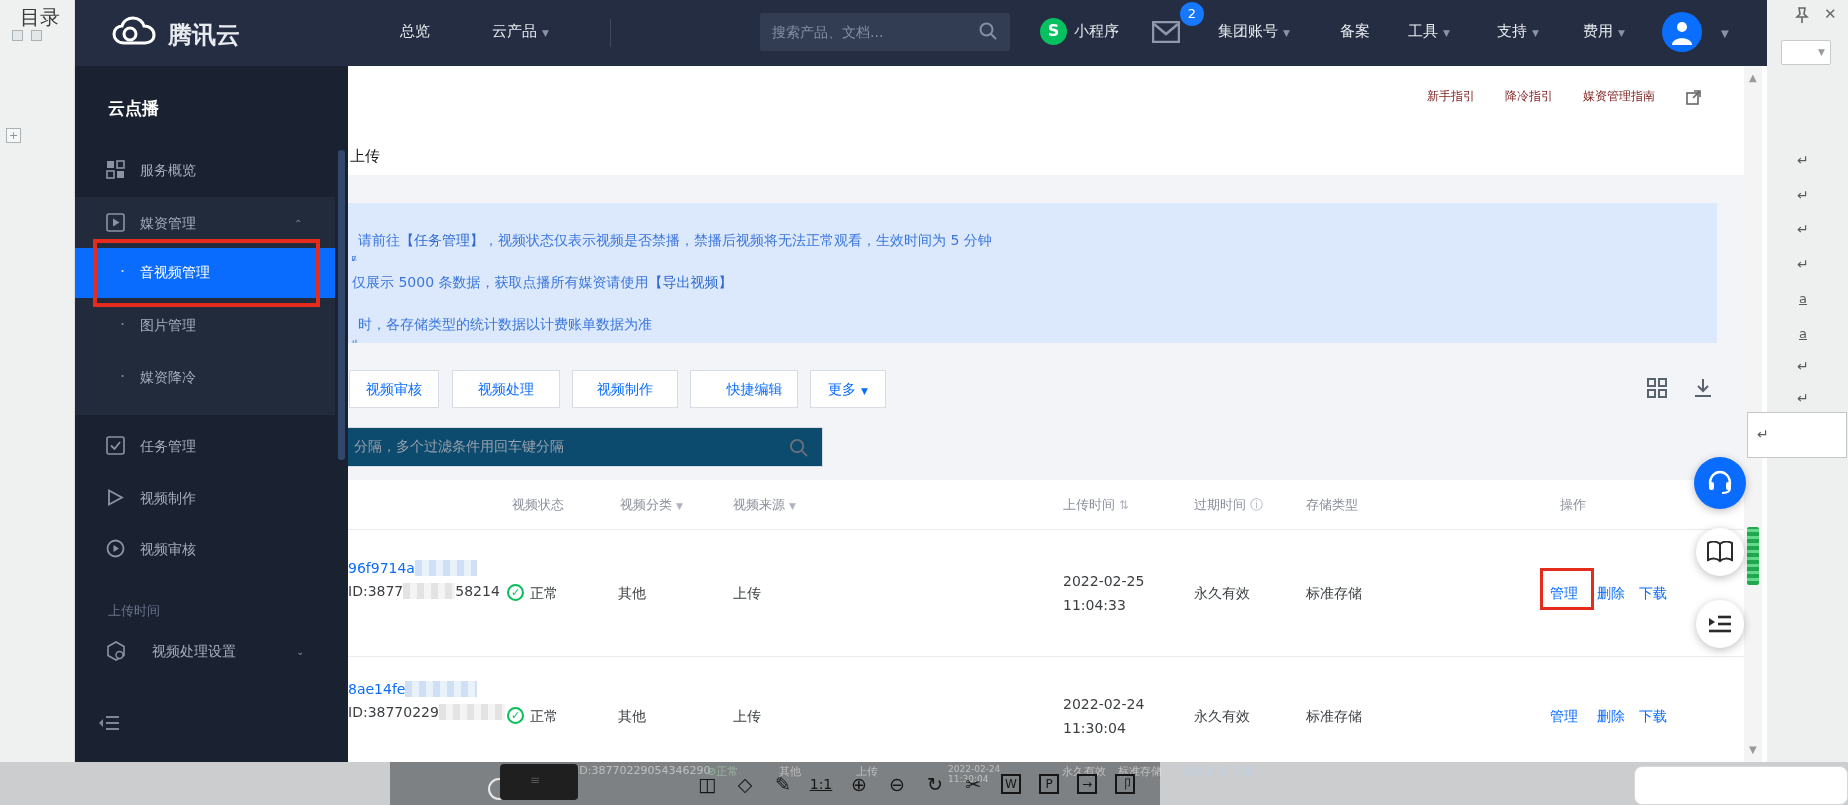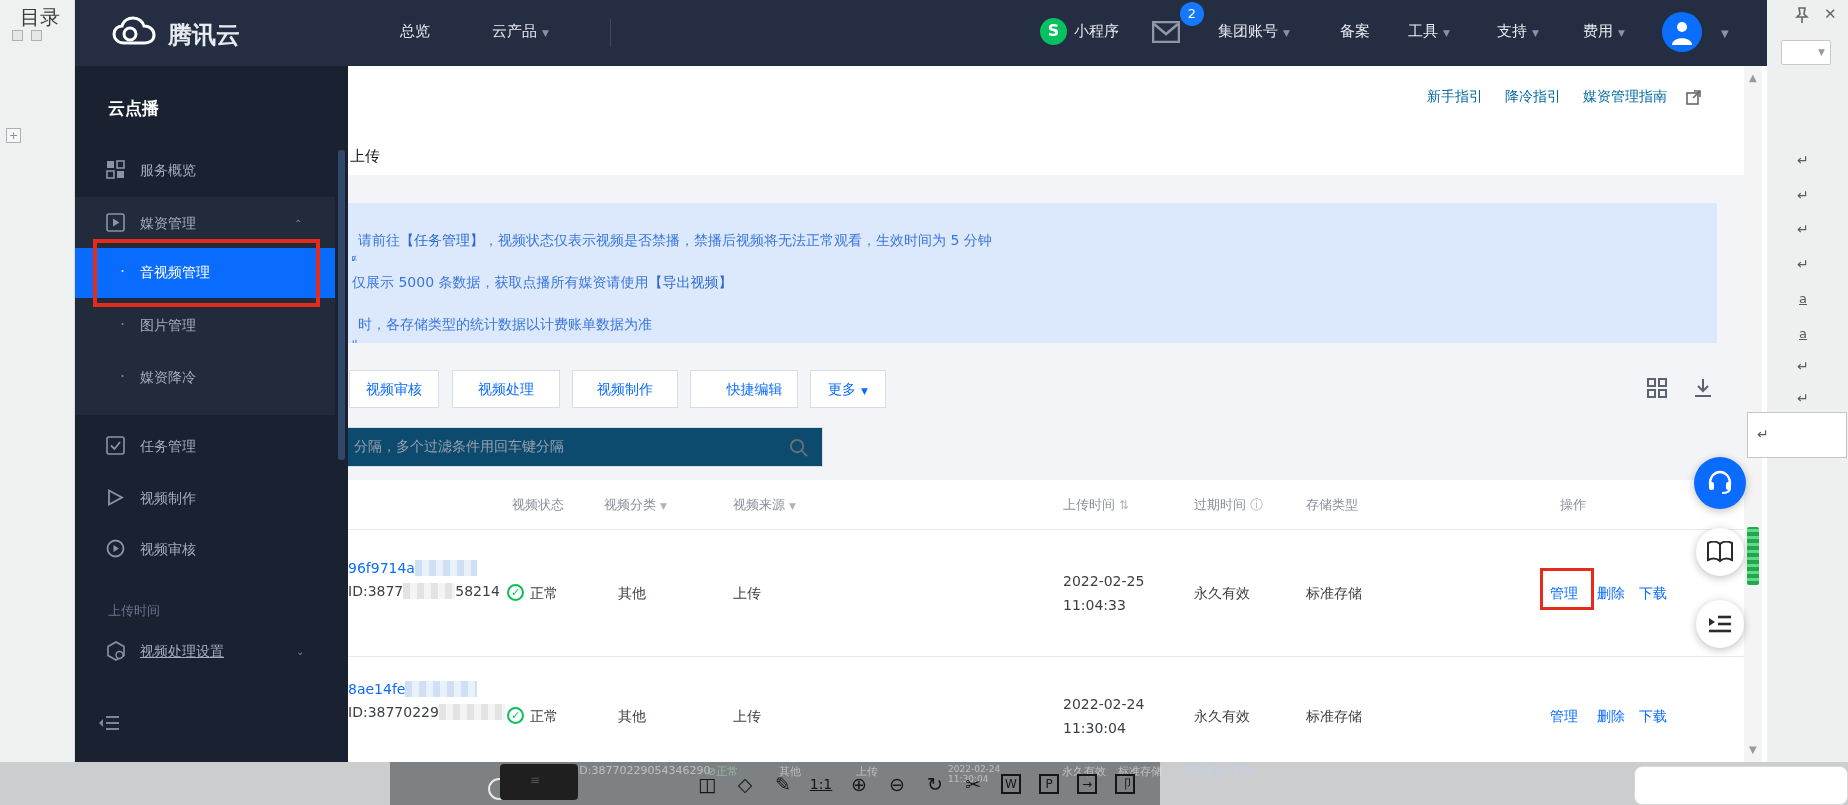--- a/index.html
+++ b/index.html
@@ -38,21 +38,21 @@
   .sb-active { left:75px; top:248px; width:260px; height:50px; background:#0a6cff; }
   .sb-section { font-size:13px; color:#69738a; }
   .sb-caret { color:#7c8496; font-size:10px; }
   .sb-scroll { left:338px; top:150px; width:7px; height:310px; background:#31486b; border-radius:3px; }
   .red-box { border:4px solid #e52b1c; background:transparent; z-index:30; }
 
   
   #band-top { left:348px; top:66px; width:1396px; height:109px; background:#fff; }
   #band-grey { left:348px; top:175px; width:1396px; height:305px; background:#f3f4f7; }
   #band-table { left:348px; top:480px; width:1396px; height:282px; background:#fff; }
-  .hdr-link { font-size:14px; color:#0369a1; }
+  .hdr-link { font-size:12px; color:#7f1d1d; }
   .upload-lbl { left:350px; top:147px; font-size:15px; color:#181818; }
 
   #notice { left:348px; top:203px; width:1369px; height:140px; background:#dce9fc; overflow:hidden; padding:16px 0 0 4px; }
   .ntc-line { font-size:14px; color:#3b76dd; line-height:42px; white-space:nowrap; }
   .ntc-link { color:#2e6ad1; }
   .clipch { display:inline-block; width:6px; overflow:hidden; vertical-align:bottom; height:20px; }
   .clipch > span { display:inline-block; margin-left:-8px; }
 
   .btn { position:absolute; top:370px; height:38px; background:#fff; border:1px solid #d8dce4; color:#0a6cff; font-size:14px; text-align:center; line-height:36px; }
 
@@ -112,20 +112,27 @@
 
   <div id="navbar" class="abs"></div>
   <svg class="abs" style="left:110px;top:16px;" width="52" height="36" viewBox="0 0 52 36">
     <path d="M14 27 C7 27 4 22 4 18 C4 13 8 10 12 10 C13 5 18 2 23 2 C29 2 33 6 34 10 C40 10 44 14 44 19 C44 24 40 27 35 27 Z" fill="none" stroke="#fff" stroke-width="3"></path>
     <circle cx="20" cy="18" r="6" fill="none" stroke="#fff" stroke-width="3"></circle>
   </svg>
   <div class="abs nav-item" style="left:168px;top:19px;font-size:24px;font-weight:bold;">腾讯云</div>
   <div class="abs nav-item" style="left:400px;top:22px;">总览</div>
   <div class="abs nav-item" style="left:492px;top:22px;"><span>云产品</span><span class="nav-caret">▼</span></div>
   <div class="abs nav-divider"></div>
+  <div id="nav-search" class="abs">
+    <span>搜索产品、文档...</span>
+    <svg class="mag" width="20" height="20" viewBox="0 0 20 20">
+        <circle cx="8.5" cy="8.5" r="6" fill="none" stroke="#8290a8" stroke-width="2"></circle>
+        <line x1="13" y1="13" x2="18" y2="18" stroke="#8290a8" stroke-width="2"></line>
+      </svg>
+  </div>
   <div class="abs mp-ic">S</div>
   <div class="abs nav-item" style="left:1074px;top:22px;">小程序</div>
   <svg class="abs" style="left:1152px;top:21px;" width="28" height="22" viewBox="0 0 28 22">
     <rect x="1" y="1" width="26" height="20" fill="none" stroke="#8f98ab" stroke-width="2.5"></rect>
     <path d="M2 3 L14 13 L26 3" fill="none" stroke="#8f98ab" stroke-width="2.5"></path>
   </svg>
   <div class="abs badge">2</div>
   <div class="abs nav-item" style="left:1218px;top:22px;"><span>集团账号</span><span class="nav-caret">▼</span></div>
   <div class="abs nav-item" style="left:1340px;top:22px;">备案</div>
   <div class="abs nav-item" style="left:1408px;top:22px;"><span>工具</span><span class="nav-caret">▼</span></div>
@@ -184,21 +191,21 @@
     <path d="M7.5 6 L13 9.5 L7.5 13 Z" fill="#8b93a5"></path>
   </svg>
   <div class="abs sb-text" style="left:140px;top:541px;">视频审核</div>
 
   <div class="abs sb-section" style="left:108px;top:602px;">上传时间</div>
 
   <svg class="abs" style="left:106px;top:641px;" width="20" height="20" viewBox="0 0 20 20">
     <path d="M10 1 L18 5.5 L18 14.5 L10 19 L2 14.5 L2 5.5 Z" fill="none" stroke="#8b93a5" stroke-width="1.6"></path>
     <circle cx="13.5" cy="14" r="3.5" fill="#1a2231" stroke="#8b93a5" stroke-width="1.4"></circle>
   </svg>
-  <div class="abs sb-text" style="left:140px;top:643px;text-decoration:underline;">视频处理设置</div>
+  <div class="abs sb-text" style="left:152px;top:643px;">视频处理设置</div>
   <div class="abs sb-caret" style="left:296px;top:646px;">⌄</div>
 
   <svg class="abs" style="left:98px;top:714px;" width="22" height="18" viewBox="0 0 22 18">
     <line x1="8" y1="3" x2="21" y2="3" stroke="#7e8798" stroke-width="2"></line>
     <line x1="8" y1="9" x2="21" y2="9" stroke="#7e8798" stroke-width="2"></line>
     <line x1="8" y1="15" x2="21" y2="15" stroke="#7e8798" stroke-width="2"></line>
     <path d="M5 5 L1 9 L5 13 Z" fill="#7e8798"></path>
   </svg>
   <div class="abs sb-scroll"></div>
 
@@ -241,21 +248,21 @@
 
   <div id="filter-input" class="abs">
     <span class="ph">分隔，多个过滤条件用回车键分隔</span>
     <svg class="mag" width="19" height="19" viewBox="0 0 20 20">
         <circle cx="8.5" cy="8.5" r="6.5" fill="none" stroke="#6a6f78" stroke-width="2"></circle>
         <line x1="13.5" y1="13.5" x2="19" y2="19" stroke="#6a6f78" stroke-width="2"></line>
       </svg>
   </div>
 
   <div class="th" style="left:512px;">视频状态</div>
-  <div class="th" style="left:604px;"><span>视频分类</span><span class="th-ic">▼</span></div>
+  <div class="th" style="left:620px;"><span>视频分类</span><span class="th-ic">▼</span></div>
   <div class="th" style="left:733px;"><span>视频来源</span><span class="th-ic">▼</span></div>
   <div class="th" style="left:1063px;"><span>上传时间</span><span class="th-ic" style="font-size:12px;">⇅</span></div>
   <div class="th" style="left:1194px;"><span>过期时间</span><span class="th-ic" style="font-size:13px;">ⓘ</span></div>
   <div class="th" style="left:1306px;">存储类型</div>
   <div class="th" style="left:1560px;">操作</div>
   <div class="abs hline" style="left:348px;top:529px;width:1396px;"></div>
 
   <div class="abs" style="left:348px;top:558px;"><span class="lnk">96f9714a</span><span class="mosaic" style="width:62px;"></span></div>
   <div class="abs cell" style="left:348px;top:583px;"><span>ID:3877</span><span class="mosaic grey" style="width:52px;"></span><span>58214</span></div>
   <div class="okring" style="left:507px;top:584px;">✓</div>

